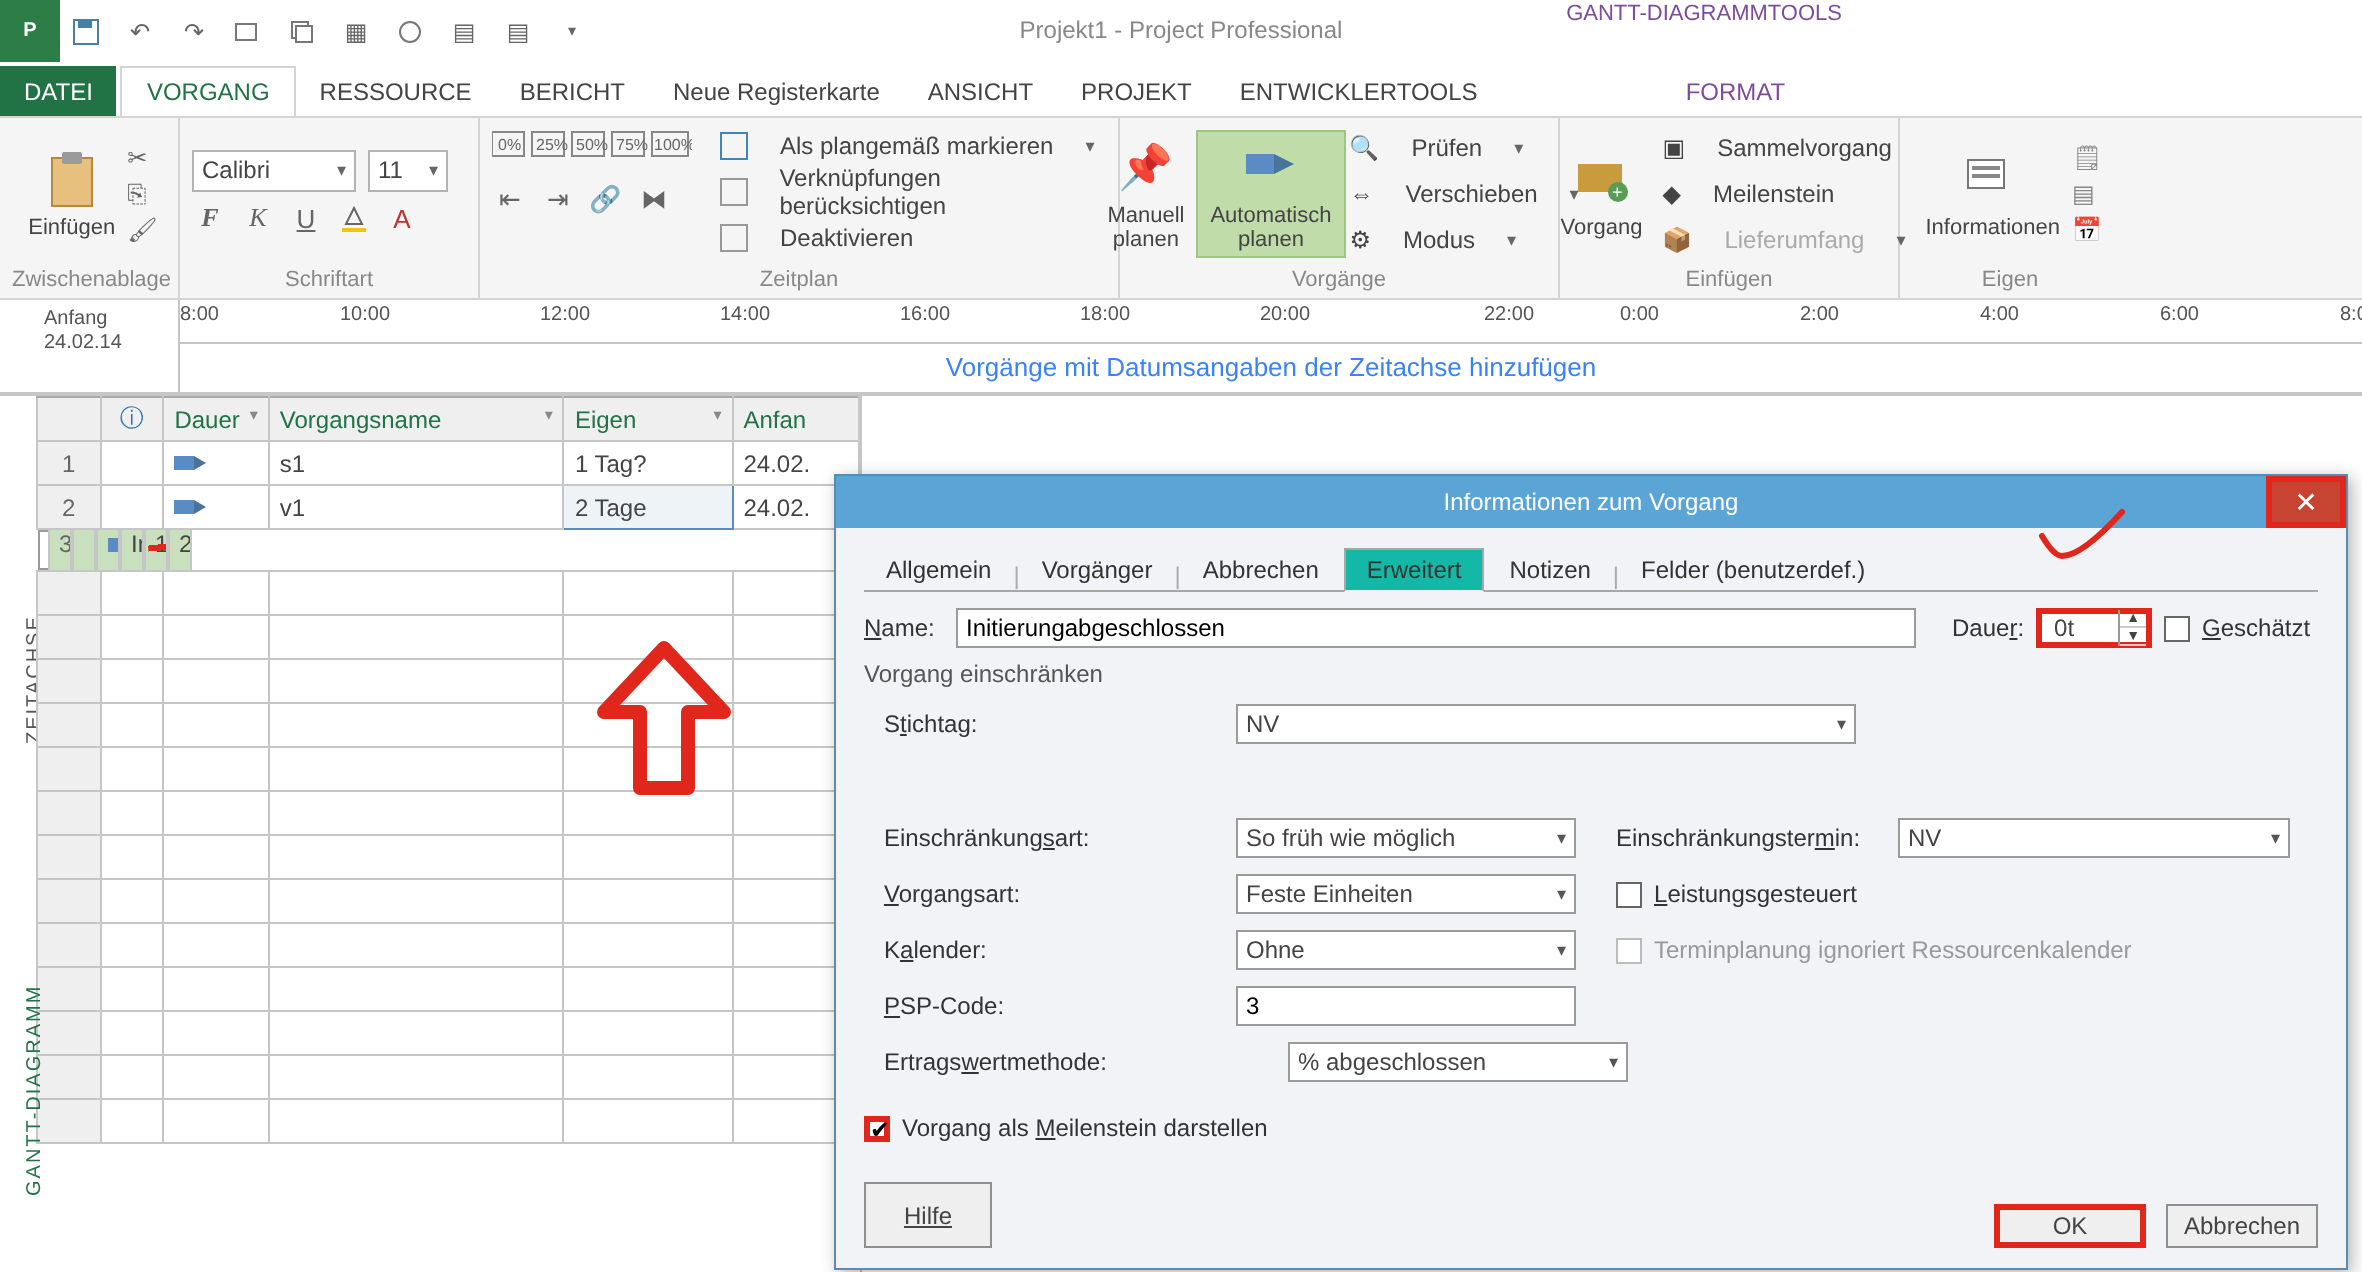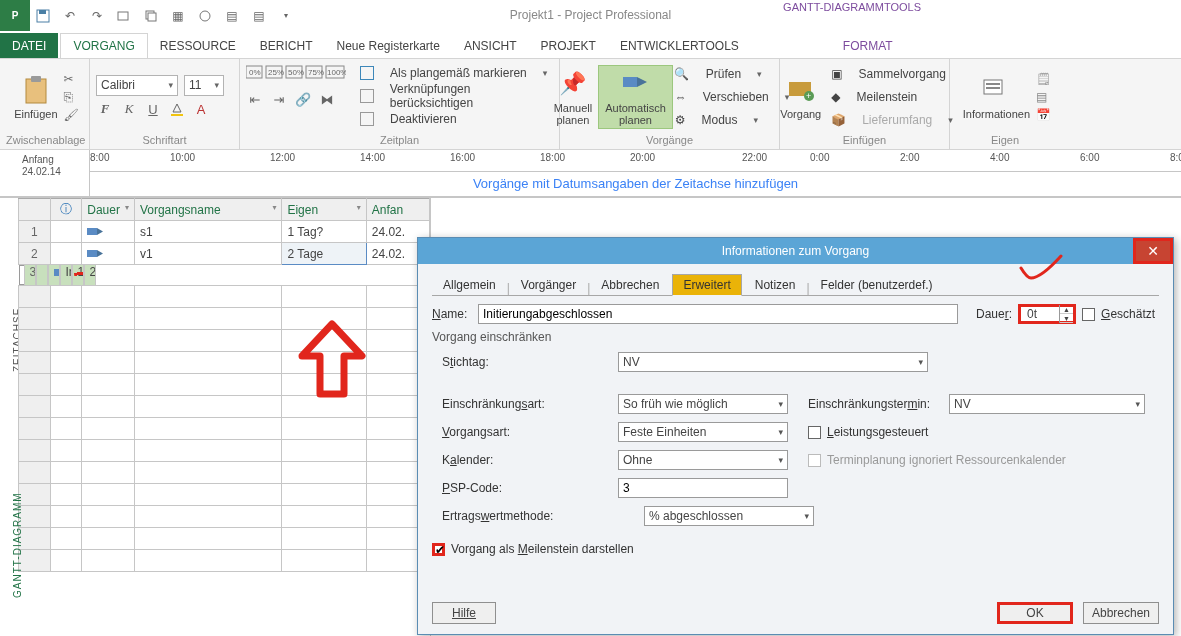--- a/index.html
+++ b/index.html
@@ -63,35 +63,35 @@
   .grid tr.sel td{background:var(--sel-row)}
   .grid tr.sel .rownum{background:var(--sel-row)}
   .task-ic{display:inline-block;width:16px;height:12px;vertical-align:middle}
   
   .dialog{position:absolute;left:417px;top:237px;width:757px;height:398px;border:1px solid #5a8cb3;background:#fff;box-shadow:2px 2px 8px rgba(0,0,0,.3);z-index:10}
   .dlg-title{height:26px;background:var(--dialog-title);color:#fff;display:flex;align-items:center;justify-content:center;position:relative;font-size:12px}
   .dlg-close{position:absolute;right:0;top:0;width:40px;height:26px;background:#c74432;color:#fff;display:flex;align-items:center;justify-content:center;font-size:14px}
   .dlg-body{padding:8px 14px 10px 14px;background:#f1f3f6;height:calc(100% - 26px);position:relative}
   .dtabs{display:flex;align-items:flex-end;border-bottom:1px solid #a7a7a7;height:24px;font-size:12px}
   .dtab{padding:3px 10px;border:1px solid transparent;color:#333;position:relative;top:1px;background:transparent}
-  .dtab.active{border:1px solid #a7a7a7;border-bottom:1px solid #f1f3f6;background:#eab308}
+  .dtab.active{border:1px solid #a7a7a7;border-bottom:1px solid #f1f3f6;background:#14b8a6}
   .form-row{display:flex;align-items:center;margin-top:8px;font-size:12px;gap:6px}
   .form-row label{color:#333}
   .inp{height:20px;border:1px solid #9a9a9a;background:#fff;font-size:12px;padding:0 4px}
   .sel{height:20px;border:1px solid #9a9a9a;background:#fff;font-size:12px;padding:0 4px;display:flex;align-items:center;justify-content:space-between}
   .sel .car{font-size:9px;color:#555}
   .dauer-box{height:20px;border:1px solid #606060;background:#fff;font-size:12px;display:flex;align-items:center}
   .dauer-box .v{padding:0 6px;flex:1}
   .dauer-box .spins{display:flex;flex-direction:column;border-left:1px solid #999;width:14px}
   .dauer-box .spins span{height:9px;font-size:7px;text-align:center;line-height:9px;border-bottom:1px solid #ccc}
   .cb{width:13px;height:13px;border:1px solid #666;background:#fff}
   .fieldset-title{color:#555;margin-top:6px;font-size:12px}
   .dlg-buttons{position:absolute;right:14px;bottom:10px;display:flex;gap:10px}
   .dlg-btn{width:76px;height:22px;border:1px solid #8f8f8f;background:#efefef;display:flex;align-items:center;justify-content:center;font-size:12px}
-  .help-btn{position:absolute;left:14px;bottom:10px;width:64px;height:22px;border:1px solid #8f8f8f;background:#efefef;display:flex;align-items:center;justify-content:center;font-size:12px}
+  .help-btn{position:absolute;left:14px;bottom:10px;width:64px;height:33px;border:1px solid #8f8f8f;background:#efefef;display:flex;align-items:center;justify-content:center;font-size:12px}
   
   .hl-red-box{border:3px solid var(--red)}
   .strike-red{position:relative}
   .strike-red::after{content:"";position:absolute;left:-4px;right:-4px;top:50%;height:10px;transform:translateY(-50%) rotate(-6deg);background:linear-gradient(transparent 35%,var(--red) 35%,var(--red) 65%,transparent 65%)}
   .red-arrow{position:absolute;left:292px;top:316px;z-index:5}
   .red-check{position:absolute;left:1013px;top:248px;z-index:20;pointer-events:none}
   .und{text-decoration:underline}
 </style>
 </head>
 <body>
@@ -560,21 +560,21 @@
     <div class="fieldset-title">Vorgang einschränken</div>
 
     <div class="form-row">
       <label style="width:170px;margin-left:10px">S<span class="und">t</span>ichtag:</label>
       <div class="sel" style="width:310px">
           <span>NV</span>
           <span class="car">▾</span>
         </div>
     </div>
 
-    <div class="form-row" style="margin-top:22px">
+    <div class="form-row" style="margin-top:37px">
       <label style="width:170px;margin-left:10px">Einschränkung<span class="und">s</span>art:</label>
       <div class="sel" style="width:170px">
           <span>So früh wie möglich</span>
           <span class="car">▾</span>
         </div>
       <label style="width:135px;margin-left:14px">Einschränkungster<span class="und">m</span>in:</label>
       <div class="sel" style="width:196px">
           <span>NV</span>
           <span class="car">▾</span>
         </div>

